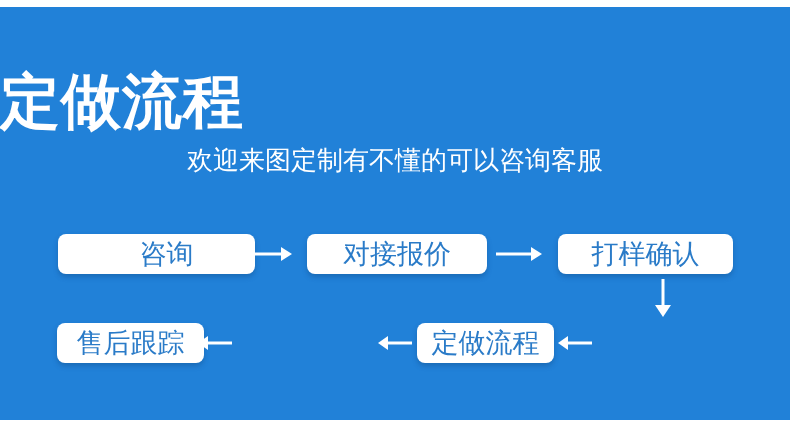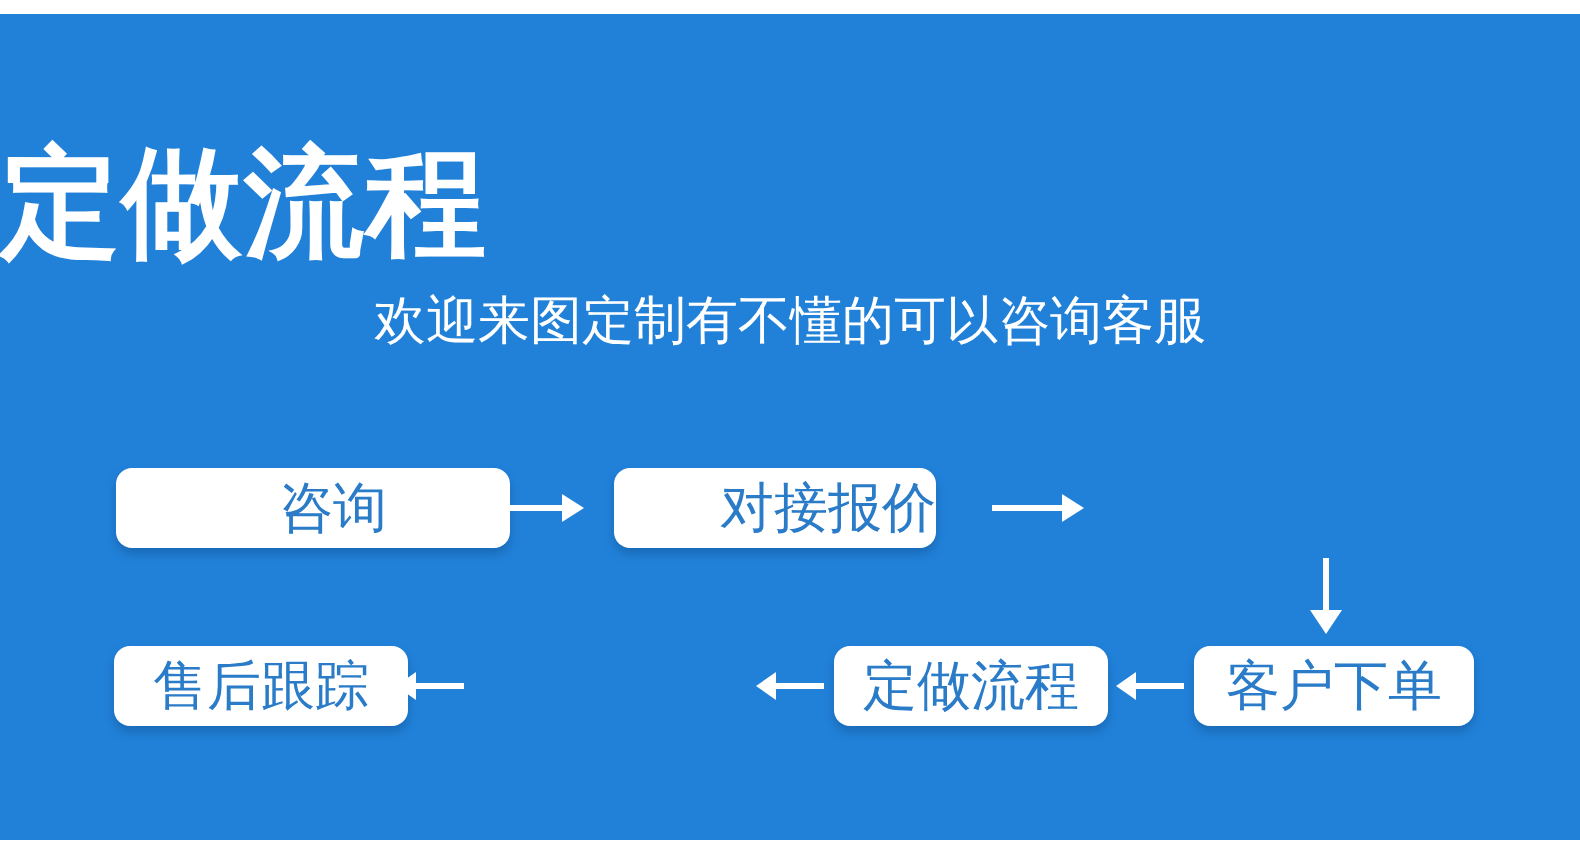--- a/index.html
+++ b/index.html
@@ -53,21 +53,21 @@
     background: var(--box-bg, #ffffff);
     border-radius: 8px;
     color: var(--box-text, #2a7bc8);
     font-size: 27px;
     text-align: center;
     line-height: 40px;
     box-shadow: 0 3px 5px rgba(18, 80, 141, 0.45);
     white-space: nowrap;
   }
   .b11 { top: 227px; left: 58px;  width: 177px; padding-left: 20px; }
-  .b12 { top: 227px; left: 307px; width: 161px; text-align: right; }
+  .b12 { top: 227px; left: 307px; width: 180px; }
   .b13 { top: 227px; left: 558px; width: 175px; }
   .b21 { top: 316px; left: 57px;  width: 147px; }
   .b22 { top: 316px; left: 237px; width: 137px; }
   .b23 { top: 316px; left: 417px; width: 137px; }
   .b24 { top: 316px; left: 597px; width: 140px; }
   .arrow {
     position: absolute;
     color: var(--arrow, #ffffff);
   }
   .a-r1 { left: 244px; top: 237px; }
@@ -102,20 +102,23 @@
       <span>对接报价</span>
     </div>
 
     <span class="arrow a-r2">
       <svg width="50" height="20" viewBox="0 0 50 20" aria-hidden="true">
         <path d="M2 10 H39" stroke="currentColor" stroke-width="3" fill="none"></path>
         <path d="M37 3 L48 10 L37 17 Z" fill="currentColor"></path>
       </svg>
     </span>
 
+    <div class="box b13">
+      <span>打样确认</span>
+    </div>
 
     <span class="arrow a-dn">
       <svg width="26" height="42" viewBox="0 0 26 42" aria-hidden="true">
         <path d="M13 2 V31" stroke="currentColor" stroke-width="3" fill="none"></path>
         <path d="M5 28 L13 40 L21 28 Z" fill="currentColor"></path>
       </svg>
     </span>
 
     <div class="box b21">
       <span>售后跟踪</span>
@@ -140,18 +143,15 @@
       <span>定做流程</span>
     </div>
 
     <span class="arrow a-l3">
       <svg width="38" height="18" viewBox="0 0 38 18" aria-hidden="true">
         <path d="M36 9 H10" stroke="currentColor" stroke-width="3" fill="none"></path>
         <path d="M12 2 L2 9 L12 16 Z" fill="currentColor"></path>
       </svg>
     </span>
 
-    <div class="box b24">
-      <span>客户下单</span>
-    </div>
 
   </div>
 </div>
 
 </body></html>

